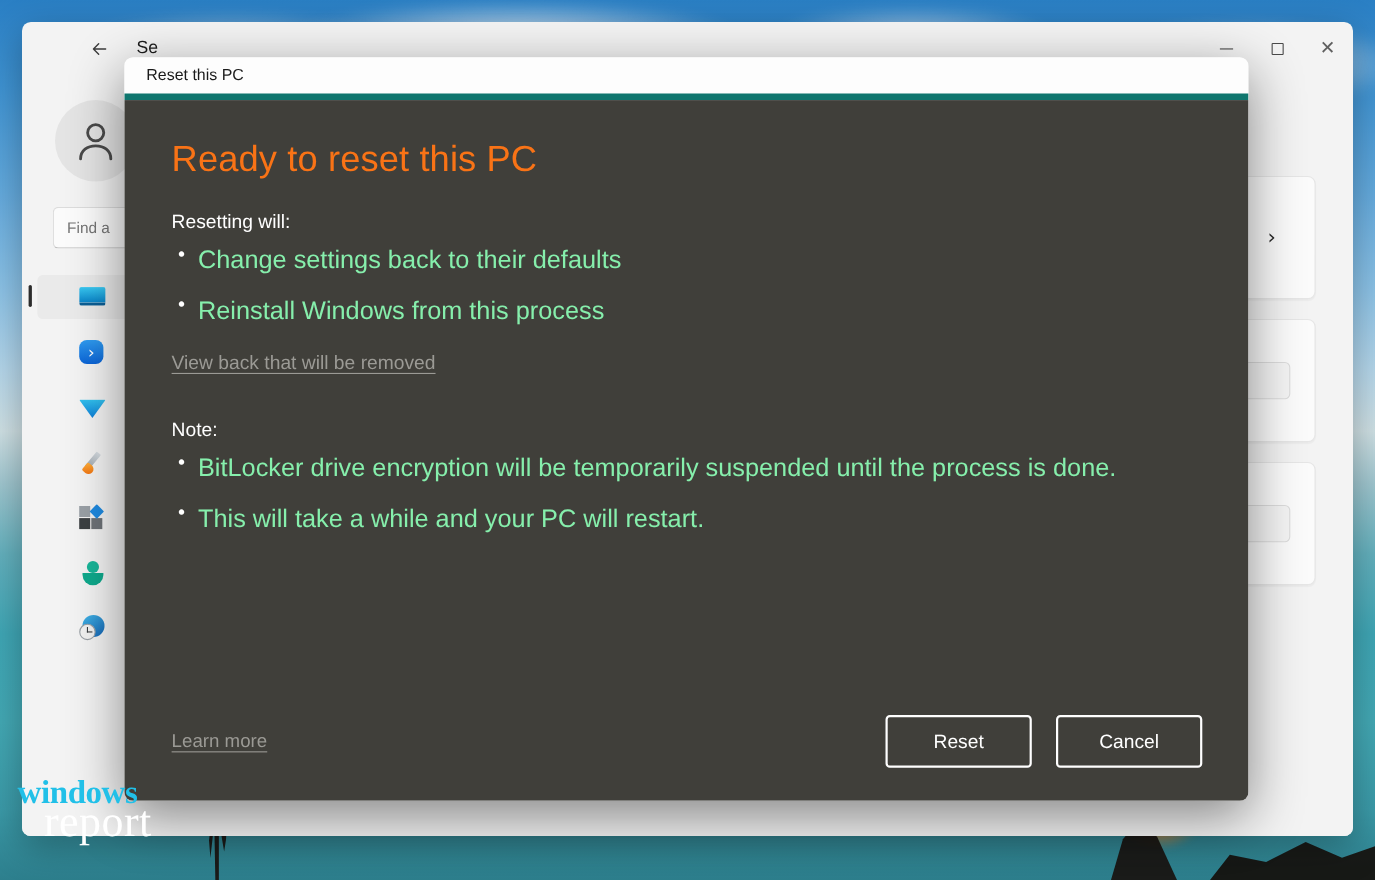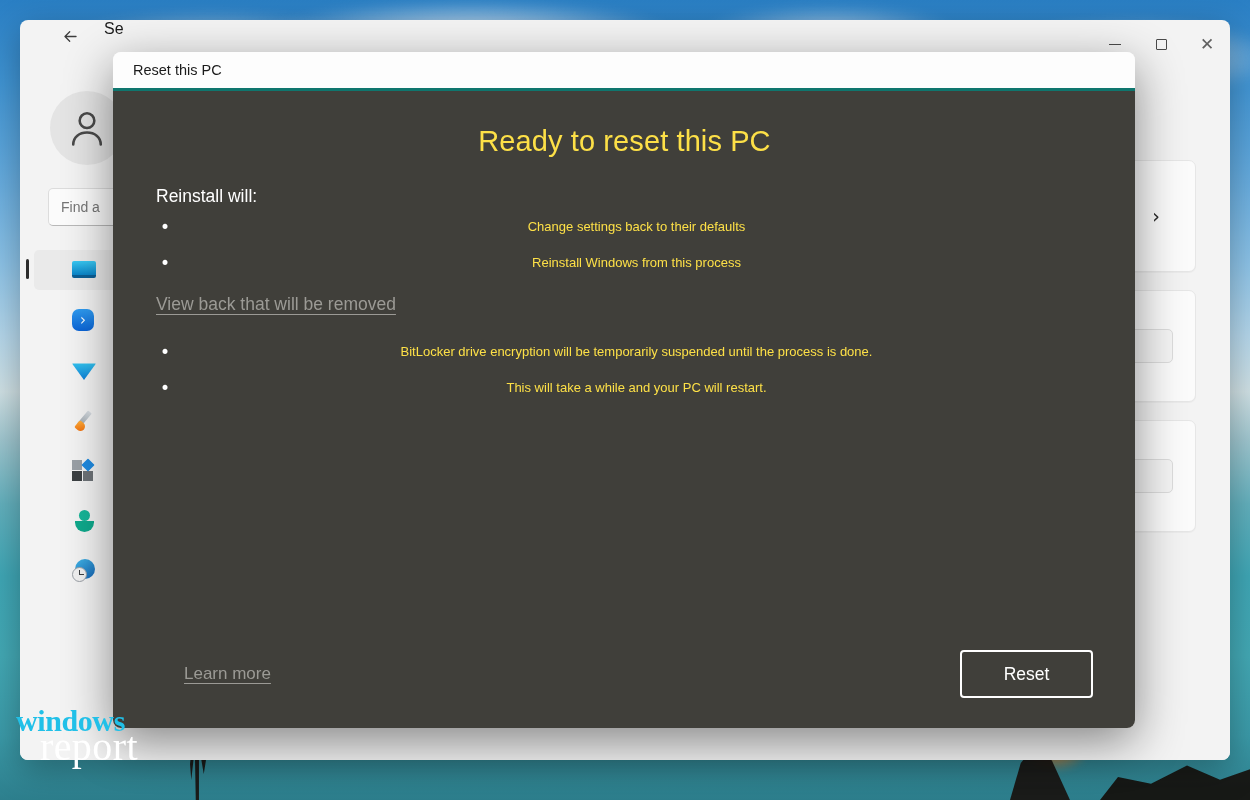--- a/index.html
+++ b/index.html
@@ -73,20 +73,22 @@
     border-radius: 8px;
     box-shadow: 0 10px 34px rgba(0,0,0,.30);
     overflow: hidden;
   }
 
   #settings-titlebar {
     position: absolute;
     left: 0; top: 0;
     width: 100%; height: 48px;
     display: flex;
+    align-items: center;
+    padding-left: 20px;
   }
   #back-button {
     width: 44px; height: 32px;
     margin-left: 28px;
     display: flex; align-items: center; justify-content: center;
     border-radius: 4px;
     color: #3c3c3c;
   }
   #back-button svg { width: 19px; height: 19px; }
   #settings-title {
@@ -275,55 +277,53 @@
     border-radius: 8px;
     box-shadow: 0 14px 48px rgba(0,0,0,.45);
     overflow: hidden;
   }
   #dialog-titlebar {
     height: 39px;
     background: #fdfdfd;
     display: flex;
     align-items: center;
     padding-left: 20px;
-    border-bottom: 3px solid #0f766e;
+    border-bottom: 6px solid #0f766e;
   }
   #dialog-title {
     font-size: 14.5px;
     color: #1b1b1b;
   }
   #dialog-body {
     position: absolute;
     top: 39px; left: 0; right: 0; bottom: 0;
     background: #403f3a;
     padding: 34px 42px 0 43px;
     color: #ffffff;
   }
   #dialog-heading {
-    font-size: 29px;
+    font-size: 33px;
     font-weight: normal;
     letter-spacing: .1px;
-    color: #fde047;
+    color: #f97316;
     margin-bottom: 28px;
-    text-align: center;
   }
   .section-label {
     font-size: 17.5px;
     color: #ffffff;
     margin-bottom: 13px;
   }
   .bullet-list { list-style: none; margin: 0 0 4px 0; padding: 0; }
   .bullet-list li {
-    font-size: 13px;
+    font-size: 23px;
     line-height: 1;
-    color: #fde047;
+    color: #86efac;
     padding-left: 24px;
     position: relative;
     margin-bottom: 23px;
-    text-align: center;
   }
   .bullet-list li::before {
     content: "•";
     position: absolute;
     left: 4px; top: -1px;
     font-size: 17px;
     color: #ffffff;
     font-family: "DejaVu Sans", sans-serif;
   }
   #view-apps-link {
@@ -341,21 +341,20 @@
     left: 43px; right: 42px;
     bottom: 30px;
     display: flex;
     align-items: center;
   }
   #learn-more-link {
     font-size: 17px;
     color: #9b9a95;
     text-decoration: underline;
     text-underline-offset: 4px;
-    margin-left: 28px;
   }
   #footer-buttons {
     margin-left: auto;
     display: flex;
     gap: 22px;
     padding-left: 37px;
   }
   .dialog-btn {
     width: 133px;
     height: 48px;
@@ -536,39 +535,41 @@
 <div id="reset-dialog">
 
   <div id="dialog-titlebar">
     <div id="dialog-title">Reset this PC</div>
   </div>
 
   <div id="dialog-body">
 
     <div id="dialog-heading">Ready to reset this PC</div>
 
-    <div class="section-label">Reinstall will:</div>
+    <div class="section-label">Resetting will:</div>
 
     <ul class="bullet-list">
       <li>Change settings back to their defaults</li>
       <li>Reinstall Windows from this process</li>
     </ul>
 
     <a id="view-apps-link" href="#">View back that will be removed</a>
 
+    <div class="section-label" id="note-label">Note:</div>
 
     <ul class="bullet-list">
       <li>BitLocker drive encryption will be temporarily suspended until the process is done.</li>
       <li>This will take a while and your PC will restart.</li>
     </ul>
 
     <div id="dialog-footer">
       <a id="learn-more-link" href="#">Learn more</a>
       <div id="footer-buttons">
         <button class="dialog-btn">Reset</button>
+        <button class="dialog-btn">Cancel</button>
       </div>
     </div>
 
   </div>
 </div>
 
 <div id="watermark">
   <span id="wm-windows">windows</span>
   <span id="wm-report">report</span>
 </div>

